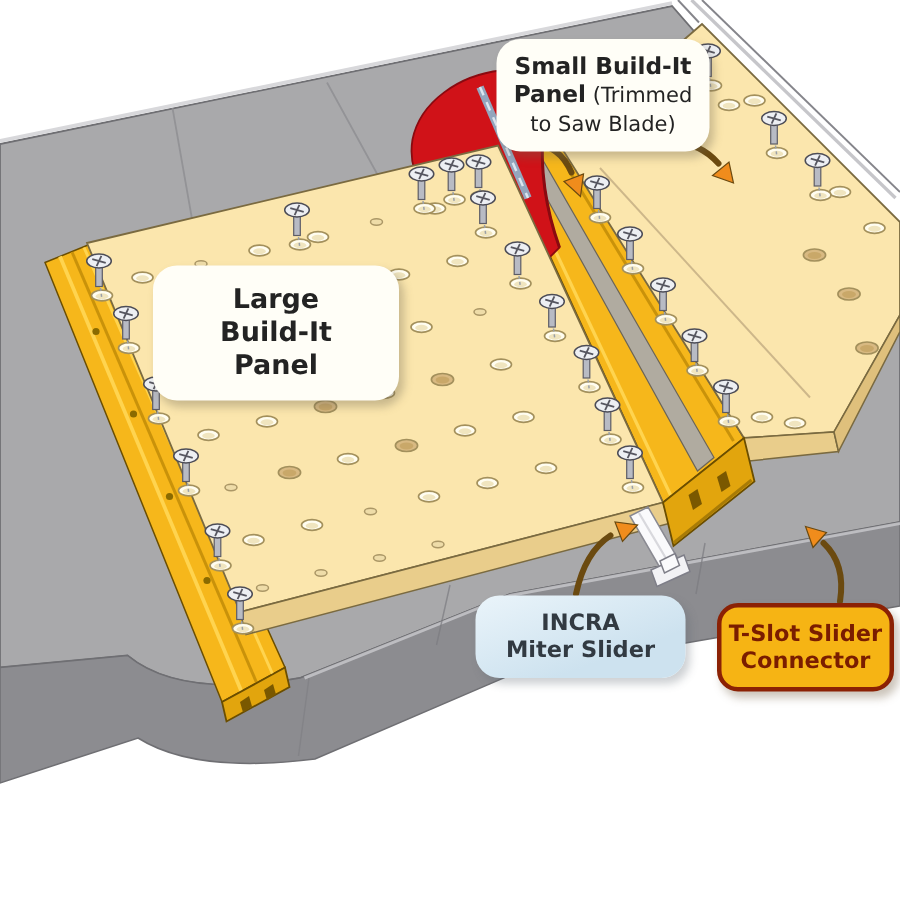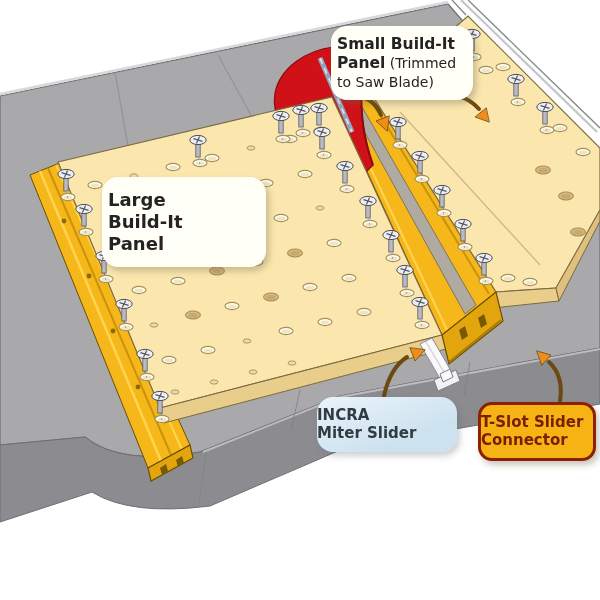--- a/index.html
+++ b/index.html
@@ -1,19 +1,19 @@
 <!DOCTYPE html>
 <html style="--c-background: #ffffff; --c-table_top: #a9a9ab; --c-table_face: #8c8c90; --c-table_line: #6f6f73; --c-table_hilite: #d8d8db; --c-panel: #fbe6ad; --c-panel_edge: #e9cd8b; --c-panel_edge_dark: #dfc07c; --c-panel_line: #7a6a40; --c-gold: #f6b71b; --c-gold_light: #ffd44f; --c-gold_dark: #c9920a; --c-gold_face: #e2a50d; --c-gold_line: #6b4e00; --c-red: #d01218; --c-red_dark: #8a0a10; --c-blade: #94a6be; --c-slider_white: #fafafc; --c-channel_gray: #b0aba0; --c-arrow: #f08c1c; --c-arrow_dark: #6b4a10; --c-label_blue: #cde2ef; --c-label_blue_hi: #eaf4fa; --c-label_gold: #f6b414; --c-label_gold_border: #8b2104; --c-label_gold_text: #7a1d00; --c-hole_open_fill: #fffdf0; --c-hole_plug_fill: #d8b982; --c-hole_rim: #a3905c;"><head>
 <meta charset="utf-8">
 <style>
   html,body{margin:0;padding:0;background:#fff;}
   #stage{position:relative;width:600px;height:600px;overflow:hidden;background:#fff;
          font-family:"DejaVu Sans","Liberation Sans",sans-serif;}
   #stage svg{position:absolute;left:0;top:0;}
-  .callout{position:absolute;text-align:left;white-space:pre-line;border-radius:16px;
+  .callout{position:absolute;text-align:center;white-space:pre-line;border-radius:16px;
            line-height:1.22;color:#232323;}
   .callout.white{background:#fffef7;box-shadow:3px 4px 6px rgba(110,100,80,.35);padding:9px 6px;}
   #label-small{left:331px;top:26px;width:130px;font-size:15px;}
   #label-small .b{font-weight:bold;font-size:15.5px;}
   #label-small .r{font-weight:normal;font-size:14px;}
   #label-large{left:102px;top:177px;width:152px;font-size:18px;font-weight:bold;padding-top:12px;padding-bottom:12px;}
   #label-incra{left:317px;top:397px;width:140px;font-size:15px;font-weight:bold;color:#323a42;
                background:linear-gradient(160deg,var(--c-label_blue_hi) 0%,var(--c-label_blue) 70%);
                box-shadow:3px 4px 6px rgba(90,100,110,.30);padding:9px 0;}
   #label-tslot{left:478px;top:402px;width:112px;font-size:15px;font-weight:bold;color:var(--c-label_gold_text);

